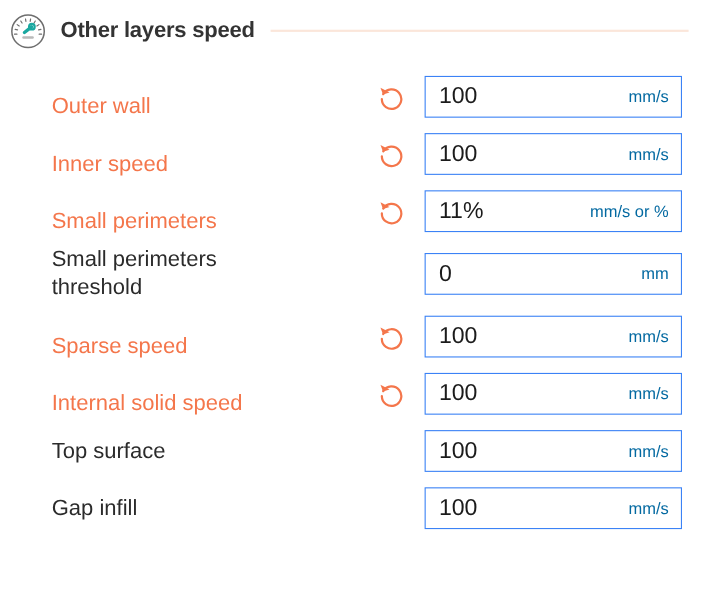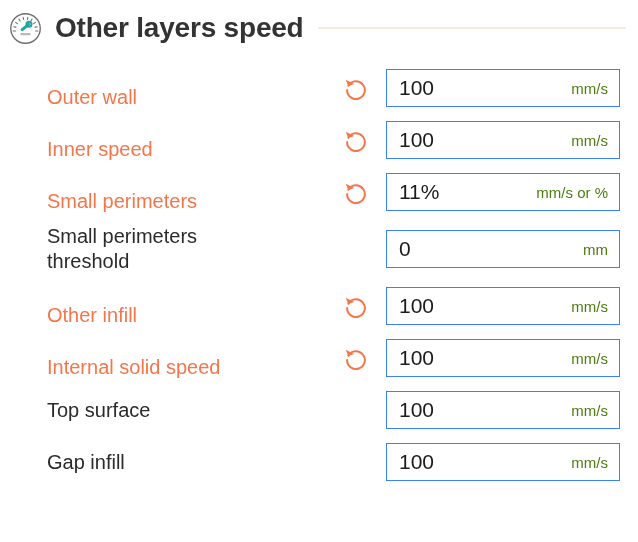--- a/index.html
+++ b/index.html
@@ -25,21 +25,21 @@
     padding-right: 6px;
   }
   .gauge-icon {
     flex: 0 0 auto;
     width: 33px;
     height: 33px;
     display: block;
   }
   .section-title {
     margin-left: 13px;
-    font-size: 28px;
+    font-size: 20px;
     font-weight: bold;
     color: #333333;
     letter-spacing: -0.2px;
     white-space: nowrap;
   }
   .title-rule {
     flex: 1 1 auto;
     height: 2px;
     margin-left: 14px;
     margin-right: 6px;
@@ -99,21 +99,21 @@
   }
   .field-value {
     font-size: 21px;
     color: #1b1b1b;
     flex: 0 0 auto;
     white-space: nowrap;
   }
   .field-unit {
     margin-left: auto;
     font-size: 15px;
-    color: #4d7c0f;
+    color: #0369a1;
     white-space: nowrap;
     padding-left: 8px;
   }
 </style>
 </head>
 <body>
 
 <div class="section-header">
   <span class="gauge-icon-wrap">
     <svg class="gauge-icon" viewBox="0 0 34 34" xmlns="http://www.w3.org/2000/svg">
@@ -187,21 +187,21 @@
     <div class="row-label">Small perimeters
 threshold</div>
     <div class="reset-slot"></div>
     <div class="field">
       <span class="field-value">0</span>
       <span class="field-unit">mm</span>
     </div>
   </div>
 
   <div class="row">
-    <div class="row-label modified">Other infill</div>
+    <div class="row-label modified">Sparse speed</div>
     <div class="reset-slot">
       <svg class="reset-icon" viewBox="0 0 26 26" xmlns="http://www.w3.org/2000/svg">
         <path d="M5.6 10.0 A9.2 9.2 0 1 1 4.3 14.6" fill="none" stroke="#f4764b" stroke-width="2.1" stroke-linecap="round"></path>
         <path d="M3.0 3.9 L5.4 10.4 L11.6 8.4 Z" fill="#f4764b"></path>
       </svg>
     </div>
     <div class="field">
       <span class="field-value">100</span>
       <span class="field-unit">mm/s</span>
     </div>

